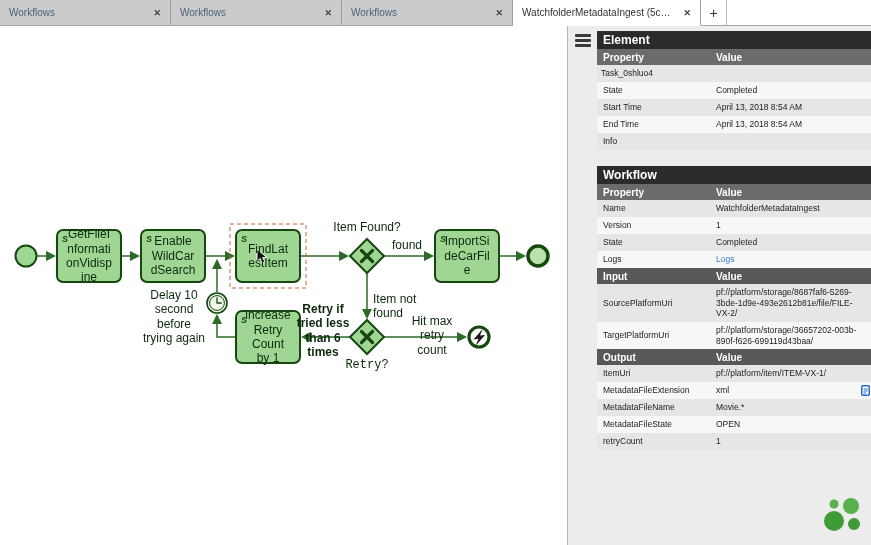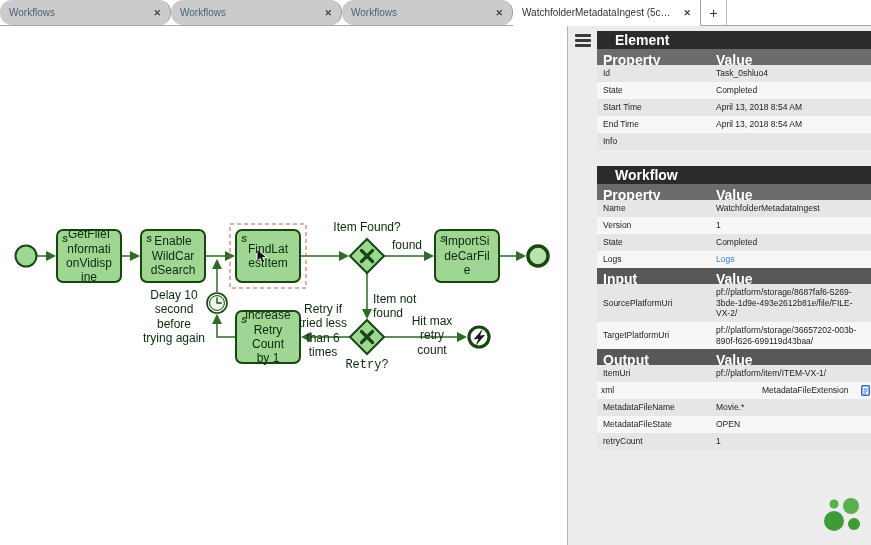--- a/index.html
+++ b/index.html
@@ -6,21 +6,21 @@
   html,body { width:871px; height:545px; overflow:hidden; background:#fff;
               font-family:"Liberation Sans", sans-serif; }
 
   
   .tabbar { height:26px; display:flex; background:#fff; border-bottom:1px solid #a8a8a8; }
   .tab { display:flex; align-items:center; justify-content:space-between;
          background:#cbcbcb; border-right:1px solid #9e9e9e; padding:0 9px;
          font-size:10px; color:#4a6478; cursor:pointer; }
   .tab .tab-label { white-space:nowrap; overflow:hidden; text-overflow:ellipsis; }
   .tab-close { font-size:9px; font-weight:bold; color:#444; margin-left:8px; }
-  .tab.t1,.tab.t2,.tab.t3 { width:171px;border-radius:12px; }
+  .tab.t1,.tab.t2,.tab.t3 { width:171px; }
   .tab.active { width:188px; background:#fff; color:#333; border-bottom:1px solid #fff;
                 height:26px; }
   .newtab { width:26px; display:flex; align-items:center; justify-content:center;
             font-size:14px; color:#333; border-right:1px solid #bbb; cursor:pointer; }
 
   
   .main { position:absolute; top:26px; left:0; width:871px; height:519px; display:flex; }
   .canvas { width:568px; height:519px; position:relative; background:#fff;
             border-right:1px solid #b5b5b5; flex:none; }
   .canvas svg { position:absolute; left:0; top:0; }
@@ -32,25 +32,25 @@
                 width:64px; height:52px; padding:0 9px; overflow-wrap:anywhere; }
 
   
   .panel { flex:1; background:#ececec; display:flex; position:relative; }
   .panel-left { width:29px; padding-top:8px; display:flex; justify-content:center; }
   .hamburger { width:16px; height:13px; display:flex; flex-direction:column;
                justify-content:space-between; cursor:pointer; }
   .hamburger i { display:block; height:3px; background:#3a3a3a; border-radius:1px; }
   .panel-body { width:274px; padding-top:5px; }
 
-  .section-title { background:#2b2b2b; color:#fff; font-weight:bold; font-size:14px;
-                   height:18px; line-height:18px; padding-left:18px; }
+  .section-title { background:#2b2b2b; color:#fff; font-weight:bold; font-size:12px;
+                   height:18px; line-height:18px; padding-left:6px; }
   .thead, .subhead { display:flex; background:#6b6b6b; color:#fff; font-weight:bold;
-                     font-size:14px; height:16px; line-height:16px; }
-  .subhead { background:#585858;text-decoration:underline; }
+                     font-size:10px; height:16px; line-height:16px; }
+  .subhead { background:#585858; }
   .trow { display:flex; font-size:8.5px; color:#222; min-height:17px; align-items:center;
           position:relative; }
   .sec .trow:nth-of-type(odd) { background:#e6e6e6; }
   .sec .trow:nth-of-type(even) { background:#f7f7f7; }
   .tcell { padding:3px 4px 3px 6px; line-height:1.25; }
   .tcell.prop { width:115px; flex:none; }
   .tcell.val  { flex:1; overflow-wrap:anywhere; padding-left:4px; padding-right:14px; }
   .link { color:#3b7fd4; cursor:pointer; }
   .gap { height:16px; }
 
@@ -151,21 +151,21 @@
     <div class="dlabel task-label" style="left:57px;  top:204px;">GetFileInformationVidispine</div>
     <div class="dlabel task-label" style="left:141px; top:204px;">EnableWildCardSearch</div>
     <div class="dlabel task-label" style="left:236px; top:204px;">FindLatestItem</div>
     <div class="dlabel task-label" style="left:435px; top:204px;">ImportSideCarFile</div>
     <div class="dlabel task-label" style="left:236px; top:285px;">increase Retry Count by 1</div>
 
     <div class="dlabel" style="left:325px; top:194px; width:84px;">Item Found?</div>
     <div class="dlabel" style="left:392px; top:212px; width:40px; text-align:left;">found</div>
     <div class="dlabel" style="left:373px; top:266px; width:58px; text-align:left;">Item not found</div>
     <div class="dlabel" style="left:340px; top:332px; width:54px;font-family:Liberation Mono, monospace;">Retry?</div>
-    <div class="dlabel" style="left:296px; top:276px; width:54px;">Retry if tried less than 6 times</div>
+    <div class="dlabel" style="left:296px; top:276px; width:54px;font-weight:bold;">Retry if tried less than 6 times</div>
     <div class="dlabel" style="left:409px; top:288px; width:46px;">Hit max retry count</div>
     <div class="dlabel" style="left:141px; top:262px; width:66px;text-align:center;">Delay 10 second before trying again</div>
   </div>
 
   <div class="panel">
     <div class="panel-left">
       <span class="hamburger">
           <i></i>
           <i></i>
           <i></i>
@@ -174,21 +174,20 @@
 
     <div class="panel-body">
 
       <div class="section-title">Element</div>
       <div class="thead">
         <div class="tcell prop">Property</div>
         <div class="tcell val">Value</div>
       </div>
       <div class="sec">
         <div class="trow">
-          <div class="tcell prop">Id</div>
           <div class="tcell val">Task_0shluo4</div>
         </div>
         <div class="trow">
           <div class="tcell prop">State</div>
           <div class="tcell val">Completed</div>
         </div>
         <div class="trow">
           <div class="tcell prop">Start Time</div>
           <div class="tcell val">April 13, 2018 8:54 AM</div>
         </div>
@@ -246,22 +245,22 @@
       <div class="subhead">
         <div class="tcell prop">Output</div>
         <div class="tcell val">Value</div>
       </div>
       <div class="sec">
         <div class="trow">
           <div class="tcell prop">ItemUri</div>
           <div class="tcell val">pf://platform/item/ITEM-VX-1/</div>
         </div>
         <div class="trow">
+          <div class="tcell prop">MetadataFileExtension</div>
           <div class="tcell val">xml</div>
-          <div class="tcell prop">MetadataFileExtension</div>
           <span class="paste-icon">
             <svg width="9" height="11" viewBox="0 0 9 11">
               <rect x="0.75" y="0.75" width="7.5" height="9.5" rx="1" fill="#fff" stroke="#2a6bd4" stroke-width="1.5"></rect>
               <path d="M2.5 4 H6.5 M2.5 6 H6.5 M2.5 8 H5" stroke="#2a6bd4" stroke-width="1"></path>
             </svg>
           </span>
         </div>
         <div class="trow">
           <div class="tcell prop">MetadataFileName</div>
           <div class="tcell val">Movie.*</div>

